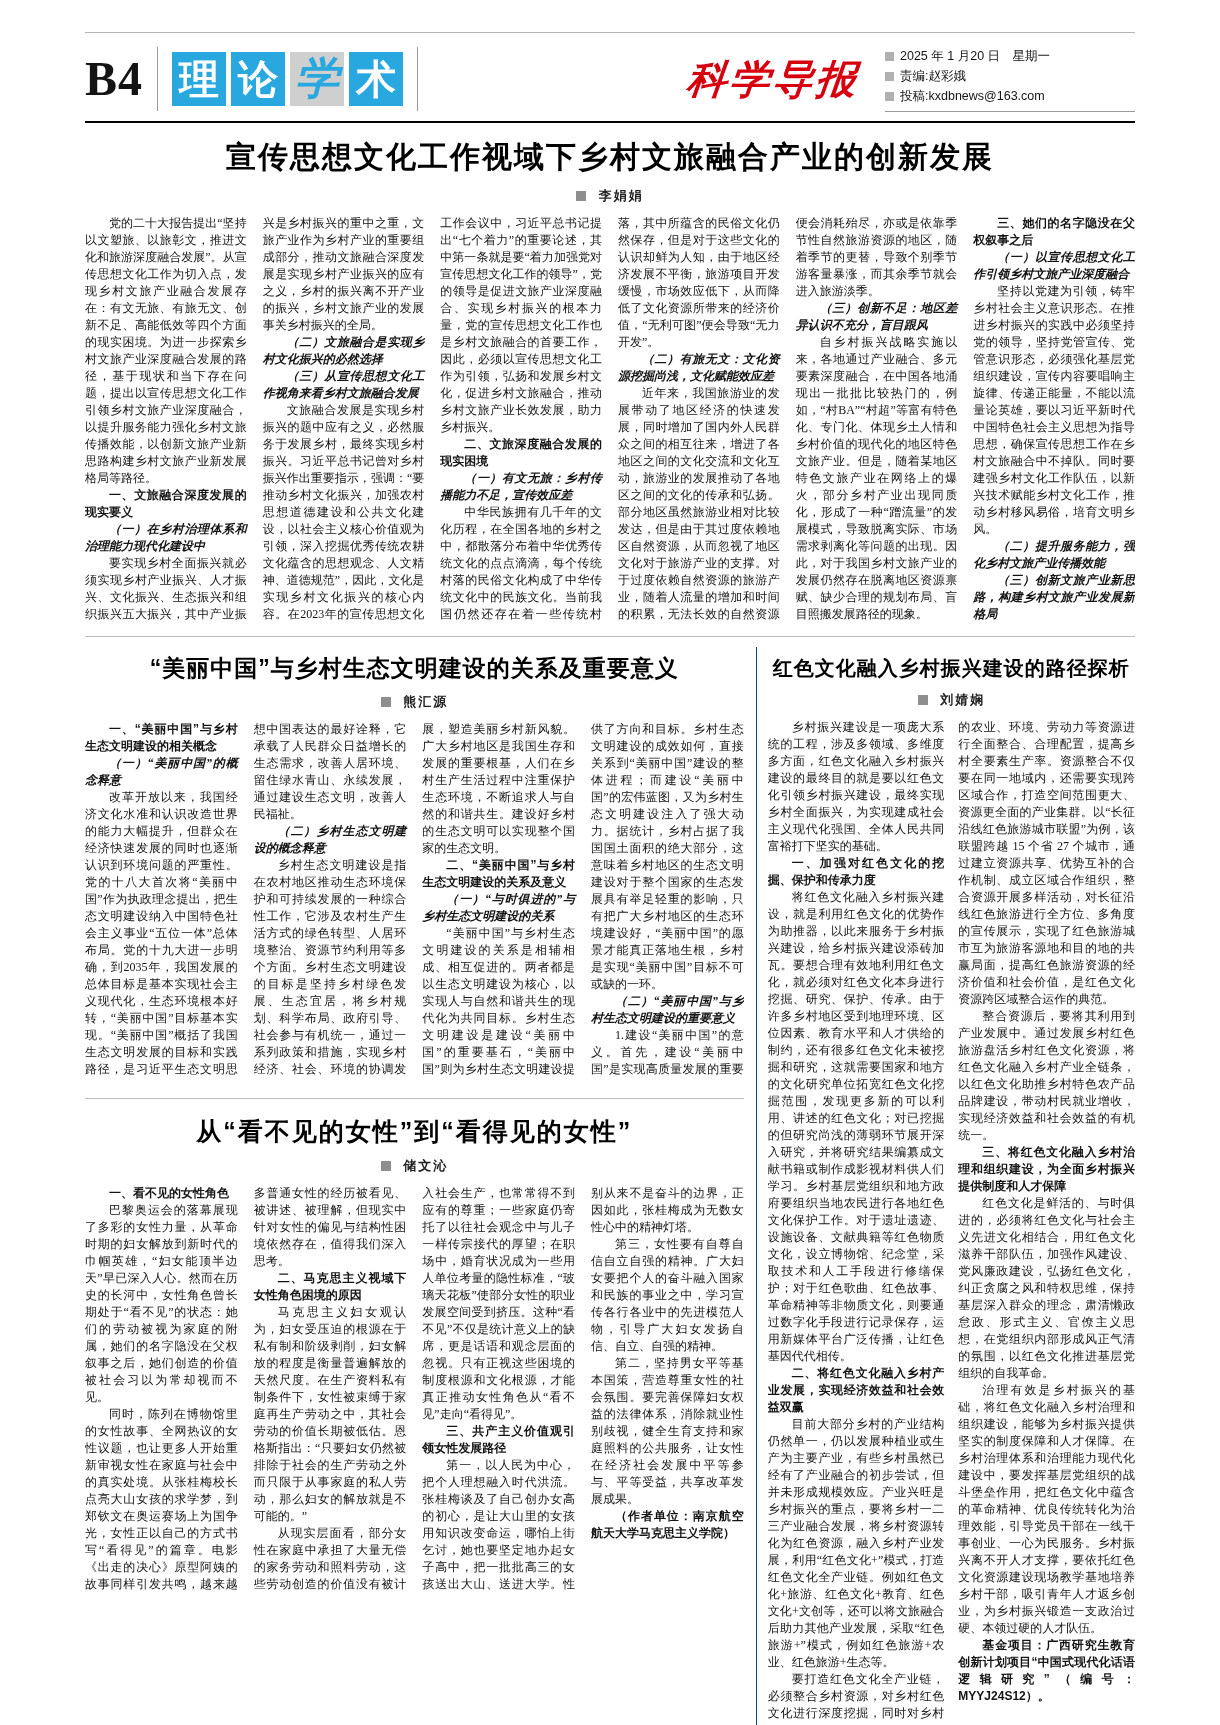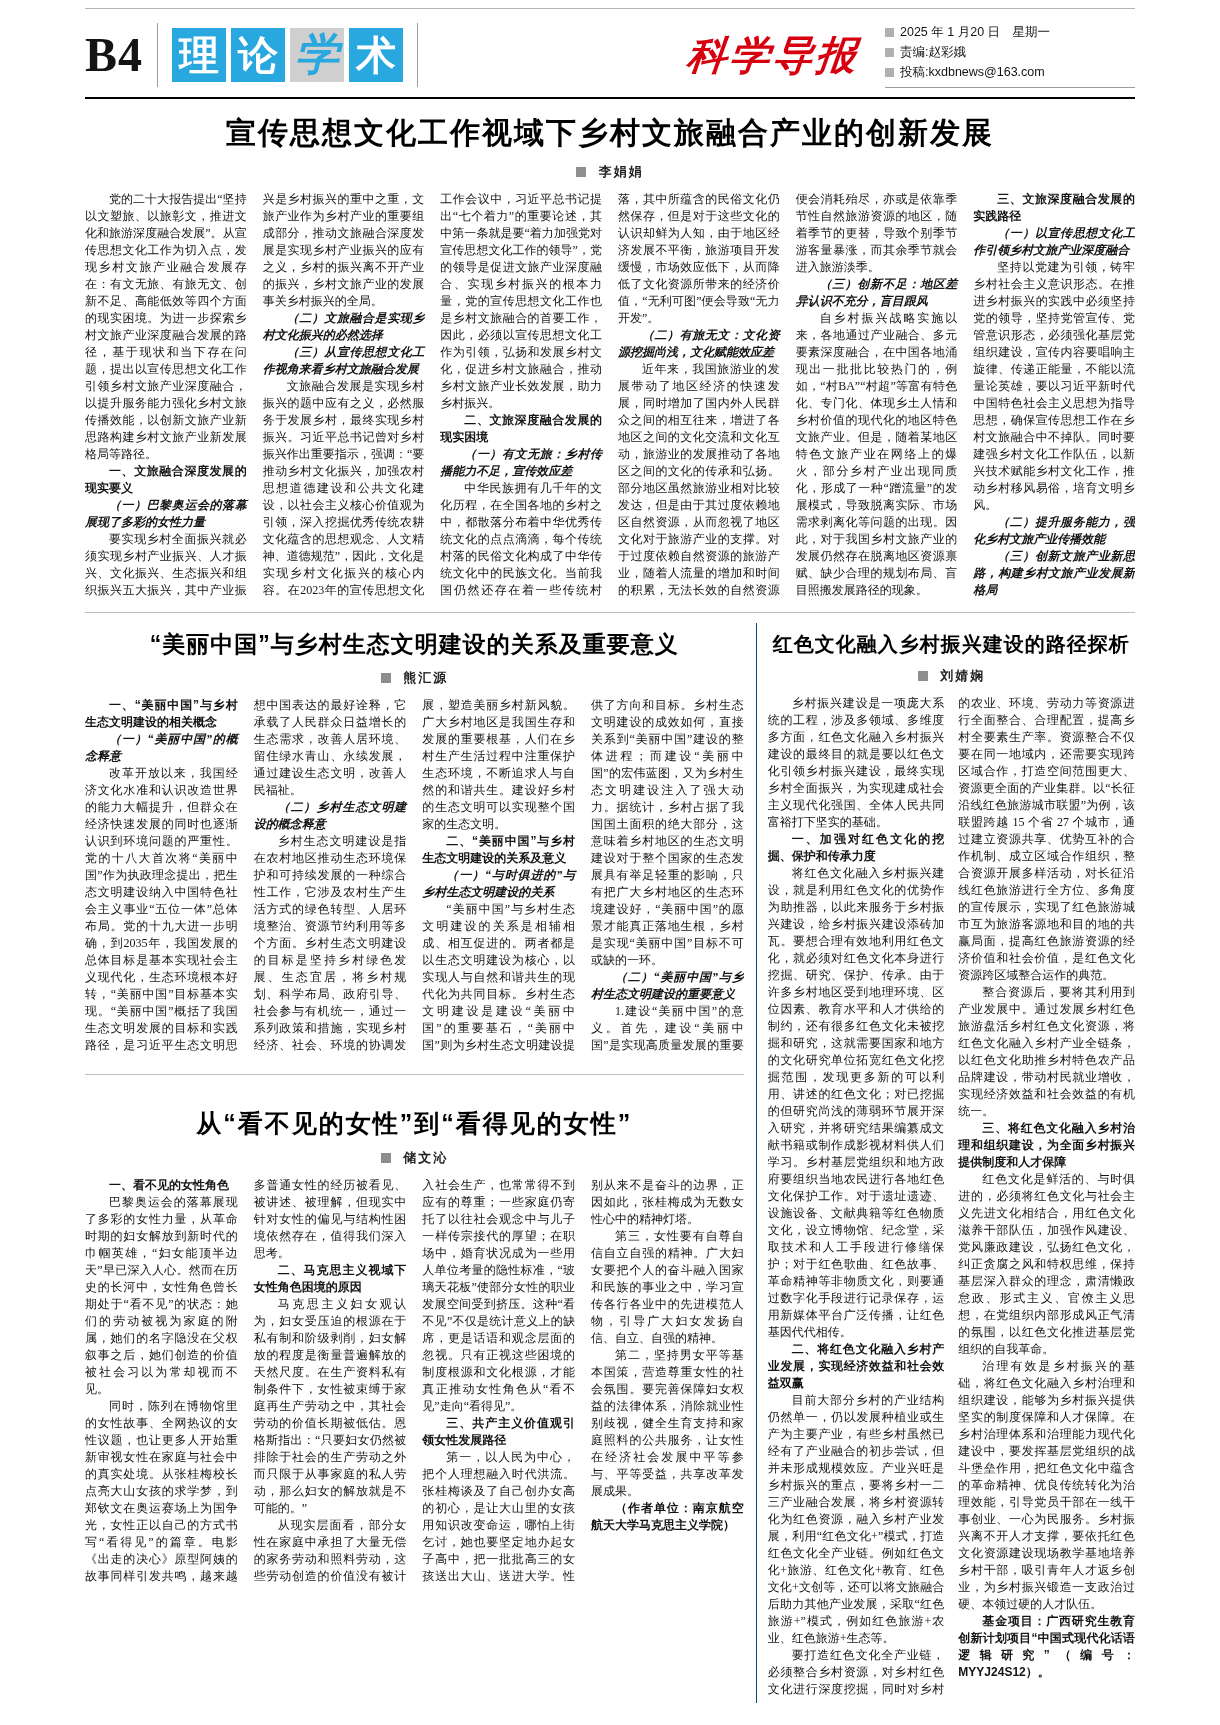--- a/index.html
+++ b/index.html
@@ -1,19 +1,19 @@
 <!DOCTYPE html>
 <html><head>
 <meta charset="utf-8">
 <style>
   html,body{margin:0;padding:0;background:#f2f2f0;}
   body{width:1220px;height:1725px;overflow:hidden;
        font-family:"Liberation Serif","DejaVu Serif",serif;color:#141414;}
   .page{width:1220px;height:1725px;background:#ffffff;box-sizing:border-box;
-        padding:8px 85px 20px;position:relative;}
+        padding:32px 85px 20px;position:relative;}
   .top-rule{height:1px;background:#b5b5b5;margin-bottom:8px;}
 
   
   .hdr{display:flex;align-items:center;height:76px;}
   .page-no{font-family:"Liberation Serif",serif;font-size:48px;font-weight:700;
            letter-spacing:1px;line-height:1;}
   .vr{width:1px;height:64px;background:#9c9c9c;margin:0 14px;}
   .logo{display:flex;gap:5px;align-items:center;}
   .logo-sq{width:54px;height:54px;background:#29a8e0;color:#fff;
            font-family:"Liberation Sans",sans-serif;font-weight:700;
@@ -52,21 +52,21 @@
   .blk{font-size:12px;line-height:17px;margin:0;text-indent:2em;}
   .blk-h1{font-weight:700;font-family:"Liberation Sans","DejaVu Sans",sans-serif;}
   .blk-h2{font-weight:700;font-style:italic;}
   .blk-att,.blk-fund{font-weight:700;font-family:"Liberation Sans",sans-serif;}
 
   .rule-light{height:1px;background:#bdbdbd;margin:9px 0 10px;}
   .band{display:flex;margin-top:2px;}
   .band-left{width:660px;flex:0 0 aupx;}
   .band-right{width:368px;margin-left:12px;border-left:1px solid #0c4a6e;
               padding-left:11px;}
-  .a4-block{margin-top:32px;}
+  .a4-block{margin-top:16px;}
   .a2-block{margin-top:6px;}
   .a3-block{margin-top:8px;}
 </style>
 </head>
 <body>
 
 <div class="page">
 
   <div class="top-rule"></div>
 
@@ -102,33 +102,33 @@
 
   <div>
     <h1 class="headline hl-a1">宣传思想文化工作视域下乡村文旅融合产业的创新发展</h1>
     <div class="byline">
       <span class="sq"></span>
       <span class="nm">李娟娟</span>
     </div>
     <div class="colbody cols-6">
         <p class="blk blk-p">党的二十大报告提出“坚持以文塑旅、以旅彰文，推进文化和旅游深度融合发展”。从宣传思想文化工作为切入点，发现乡村文旅产业融合发展存在：有文无旅、有旅无文、创新不足、高能低效等四个方面的现实困境。为进一步探索乡村文旅产业深度融合发展的路径，基于现状和当下存在问题，提出以宣传思想文化工作引领乡村文旅产业深度融合，以提升服务能力强化乡村文旅传播效能，以创新文旅产业新思路构建乡村文旅产业新发展格局等路径。</p>
         <p class="blk blk-h1">一、文旅融合深度发展的现实要义</p>
-        <p class="blk blk-h2">（一）巴黎奥运会的落幕展现了多彩的女性力量</p>
+        <p class="blk blk-h2">（一）在乡村治理体系和治理能力现代化建设中</p>
         <p class="blk blk-p">要实现乡村全面振兴就必须实现乡村产业振兴、人才振兴、文化振兴、生态振兴和组织振兴五大振兴，其中产业振兴是乡村振兴的重中之重，文旅产业作为乡村产业的重要组成部分，推动文旅融合深度发展是实现乡村产业振兴的应有之义，乡村的振兴离不开产业的振兴，乡村文旅产业的发展事关乡村振兴的全局。</p>
         <p class="blk blk-h2">（二）文旅融合是实现乡村文化振兴的必然选择</p>
         <p class="blk blk-h2">（三）从宣传思想文化工作视角来看乡村文旅融合发展</p>
         <p class="blk blk-p">文旅融合发展是实现乡村振兴的题中应有之义，必然服务于发展乡村，最终实现乡村振兴。习近平总书记曾对乡村振兴作出重要指示，强调：“要推动乡村文化振兴，加强农村思想道德建设和公共文化建设，以社会主义核心价值观为引领，深入挖掘优秀传统农耕文化蕴含的思想观念、人文精神、道德规范”，因此，文化是实现乡村文化振兴的核心内容。在2023年的宣传思想文化工作会议中，习近平总书记提出“七个着力”的重要论述，其中第一条就是要“着力加强党对宣传思想文化工作的领导”，党的领导是促进文旅产业深度融合、实现乡村振兴的根本力量，党的宣传思想文化工作也是乡村文旅融合的首要工作，因此，必须以宣传思想文化工作为引领，弘扬和发展乡村文化，促进乡村文旅融合，推动乡村文旅产业长效发展，助力乡村振兴。</p>
         <p class="blk blk-h1">二、文旅深度融合发展的现实困境</p>
         <p class="blk blk-h2">（一）有文无旅：乡村传播能力不足，宣传效应差</p>
         <p class="blk blk-p">中华民族拥有几千年的文化历程，在全国各地的乡村之中，都散落分布着中华优秀传统文化的点点滴滴，每个传统村落的民俗文化构成了中华传统文化中的民族文化。当前我国仍然还存在着一些传统村落，其中所蕴含的民俗文化仍然保存，但是对于这些文化的认识却鲜为人知，由于地区经济发展不平衡，旅游项目开发缓慢，市场效应低下，从而降低了文化资源所带来的经济价值，“无利可图”便会导致“无力开发”。</p>
         <p class="blk blk-h2">（二）有旅无文：文化资源挖掘尚浅，文化赋能效应差</p>
         <p class="blk blk-p">近年来，我国旅游业的发展带动了地区经济的快速发展，同时增加了国内外人民群众之间的相互往来，增进了各地区之间的文化交流和文化互动，旅游业的发展推动了各地区之间的文化的传承和弘扬。部分地区虽然旅游业相对比较发达，但是由于其过度依赖地区自然资源，从而忽视了地区文化对于旅游产业的支撑。对于过度依赖自然资源的旅游产业，随着人流量的增加和时间的积累，无法长效的自然资源便会消耗殆尽，亦或是依靠季节性自然旅游资源的地区，随着季节的更替，导致个别季节游客量暴涨，而其余季节就会进入旅游淡季。</p>
         <p class="blk blk-h2">（三）创新不足：地区差异认识不充分，盲目跟风</p>
         <p class="blk blk-p">自乡村振兴战略实施以来，各地通过产业融合、多元要素深度融合，在中国各地涌现出一批批比较热门的，例如，“村BA”“村超”等富有特色化、专门化、体现乡土人情和乡村价值的现代化的地区特色文旅产业。但是，随着某地区特色文旅产业在网络上的爆火，部分乡村产业出现同质化，形成了一种“蹭流量”的发展模式，导致脱离实际、市场需求剥离化等问题的出现。因此，对于我国乡村文旅产业的发展仍然存在脱离地区资源禀赋、缺少合理的规划布局、盲目照搬发展路径的现象。</p>
-        <p class="blk blk-h1">三、文旅深度融合发展的实践路径</p>
+        <p class="blk blk-h1">三、她们的名字隐没在父权叙事之后</p>
         <p class="blk blk-h2">（一）以宣传思想文化工作引领乡村文旅产业深度融合</p>
         <p class="blk blk-p">坚持以党建为引领，铸牢乡村社会主义意识形态。在推进乡村振兴的实践中必须坚持党的领导，坚持党管宣传、党管意识形态，必须强化基层党组织建设，宣传内容要唱响主旋律、传递正能量，不能以流量论英雄，要以习近平新时代中国特色社会主义思想为指导思想，确保宣传思想工作在乡村文旅融合中不掉队。同时要建强乡村文化工作队伍，以新兴技术赋能乡村文化工作，推动乡村移风易俗，培育文明乡风。</p>
         <p class="blk blk-h2">（二）提升服务能力，强化乡村文旅产业传播效能</p>
         <p class="blk blk-h2">（三）创新文旅产业新思路，构建乡村文旅产业发展新格局</p>
         <p class="blk blk-p">习近平总书记在党的二十大报告中强调：“必须坚持科技是第一生产力、人才是第一资源、创新是第一动力”，因此，构建乡村文旅产业发展新格局必须强化对科学技术的利用，不能仅靠原生资源，可以通过加大对科技创新的投入，提高产业生产效率和资源利用率，减少不必要的生产成本。其次还要强化人才培养和人才引进，人才是发展的第一资源，必须要把握住这一资源，人才资源不是传统意义上的一次性资源，人才资源可以在发展中不断创造新的价值，并且其所创造的价值还远高于原生资源所创造的价值。在科技和人才的支撑下还必须有可持续发展的创造力，在原有发展模式的基础上进一步创新，通过不断创新才能够跟上时代的发展和人民群众的需求。还要坚持系统观念，实现供需平衡，促进文旅融合发展。乡村文旅产业的发展大多是依托乡村文化和自然资源的深度融合，在发展过程中必须秉持人与自然和谐共生的生态理念，人与自然共处于同一个生态系统，不能为了发展而忽视自然资源和生态环境的保护。</p>
       </div>
   </div>
 
   <div class="rule-light"></div>
 

